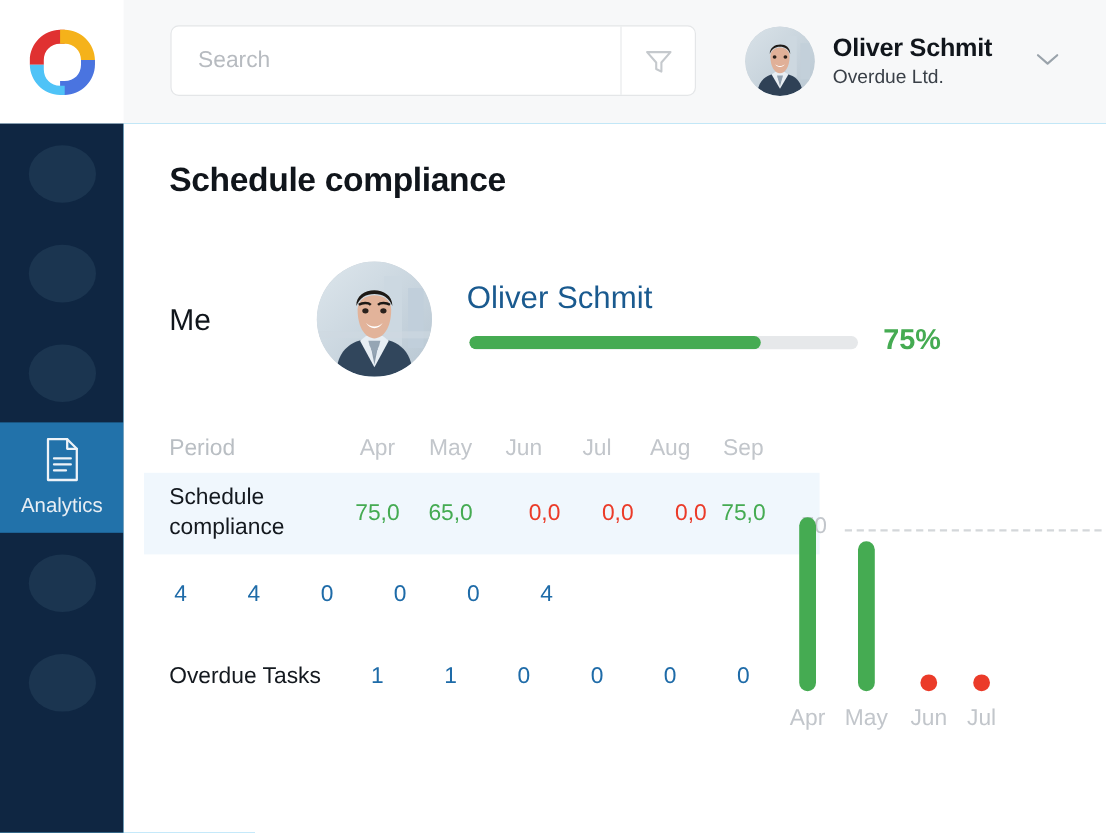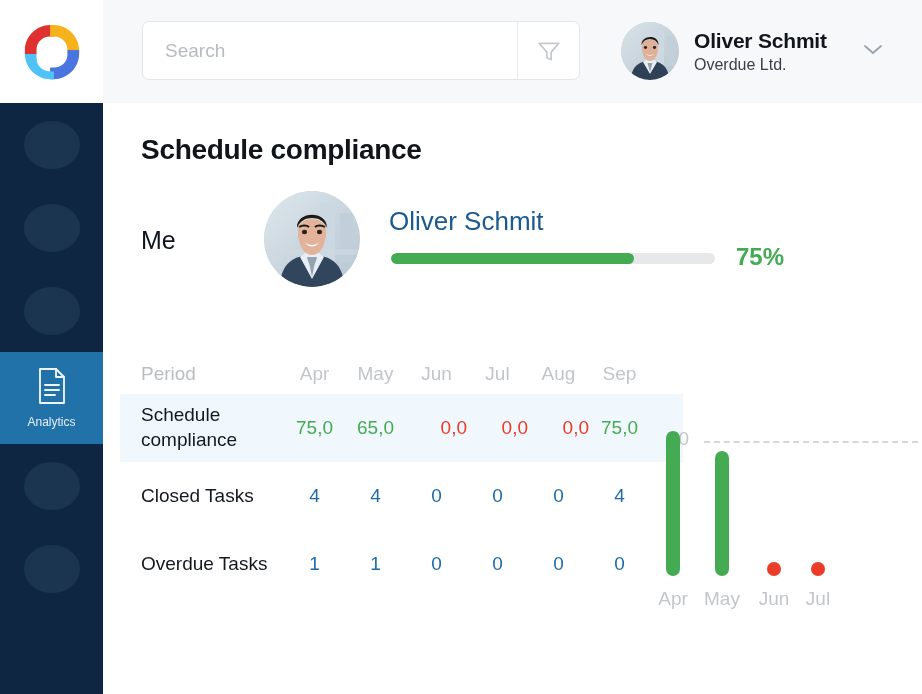--- a/index.html
+++ b/index.html
@@ -63,34 +63,34 @@
     position: absolute; left: 0; top: 103px; width: 103px; height: 591px;
     background: #0f2642;
   }
   .nav-item {
     height: 83px; display: flex; flex-direction: column;
     align-items: center; justify-content: center; cursor: pointer;
   }
   .nav-placeholder { height: 83px; display: flex; align-items: center; justify-content: center; cursor: pointer; }
   .ph-circle { width: 56px; height: 48px; border-radius: 50%; background: #1b3550; }
   .nav-item.active { background: #2272aa; height: 92px; }
-  .nav-label { font-size: 12px; color: #e8eef4; margin-top: 10px; }
+  .nav-label { font-size: 17px; color: #e8eef4; margin-top: 10px; }
   .doc-icon { display: block; }
 
   
   .main {
     position: absolute; left: 103px; top: 103px;
     width: 819px; height: 591px; background: #ffffff;
   }
   .page-title {
     position: absolute; left: 38px; top: 31px;
     font-size: 28px; font-weight: bold; color: #10151b; letter-spacing: -0.3px;
   }
 
-  .me-row { position: absolute; left: 38px; top: 88px; width: 740px; height: 96px; }
+  .me-row { position: absolute; left: 38px; top: 115px; width: 740px; height: 96px; }
   .me-label {
     position: absolute; left: 0; top: 35px;
     font-size: 25px; color: #10151b;
   }
   .avatar-lg {
     position: absolute; left: 123px; top: 0;
     width: 96px; height: 96px; border-radius: 50%;
     overflow: hidden; background: #c9d2da;
   }
   .person-name {
@@ -299,21 +299,20 @@
         <div class="c-label">Schedule compliance</div>
         <div class="c-val v-green">75,0</div>
         <div class="c-val v-green">65,0</div>
         <div class="c-val v-red">0,0</div>
         <div class="c-val v-red">0,0</div>
         <div class="c-val v-red">0,0</div>
         <div class="c-val v-green">75,0</div>
       </div>
 
       <div class="trow body">
-        <div class="c-label">Closed Tasks</div>
         <div class="c-val v-blue">4</div>
         <div class="c-val v-blue">4</div>
         <div class="c-val v-blue">0</div>
         <div class="c-val v-blue">0</div>
         <div class="c-val v-blue">0</div>
         <div class="c-val v-blue">4</div>
       </div>
 
       <div class="trow body">
         <div class="c-label">Overdue Tasks</div>

